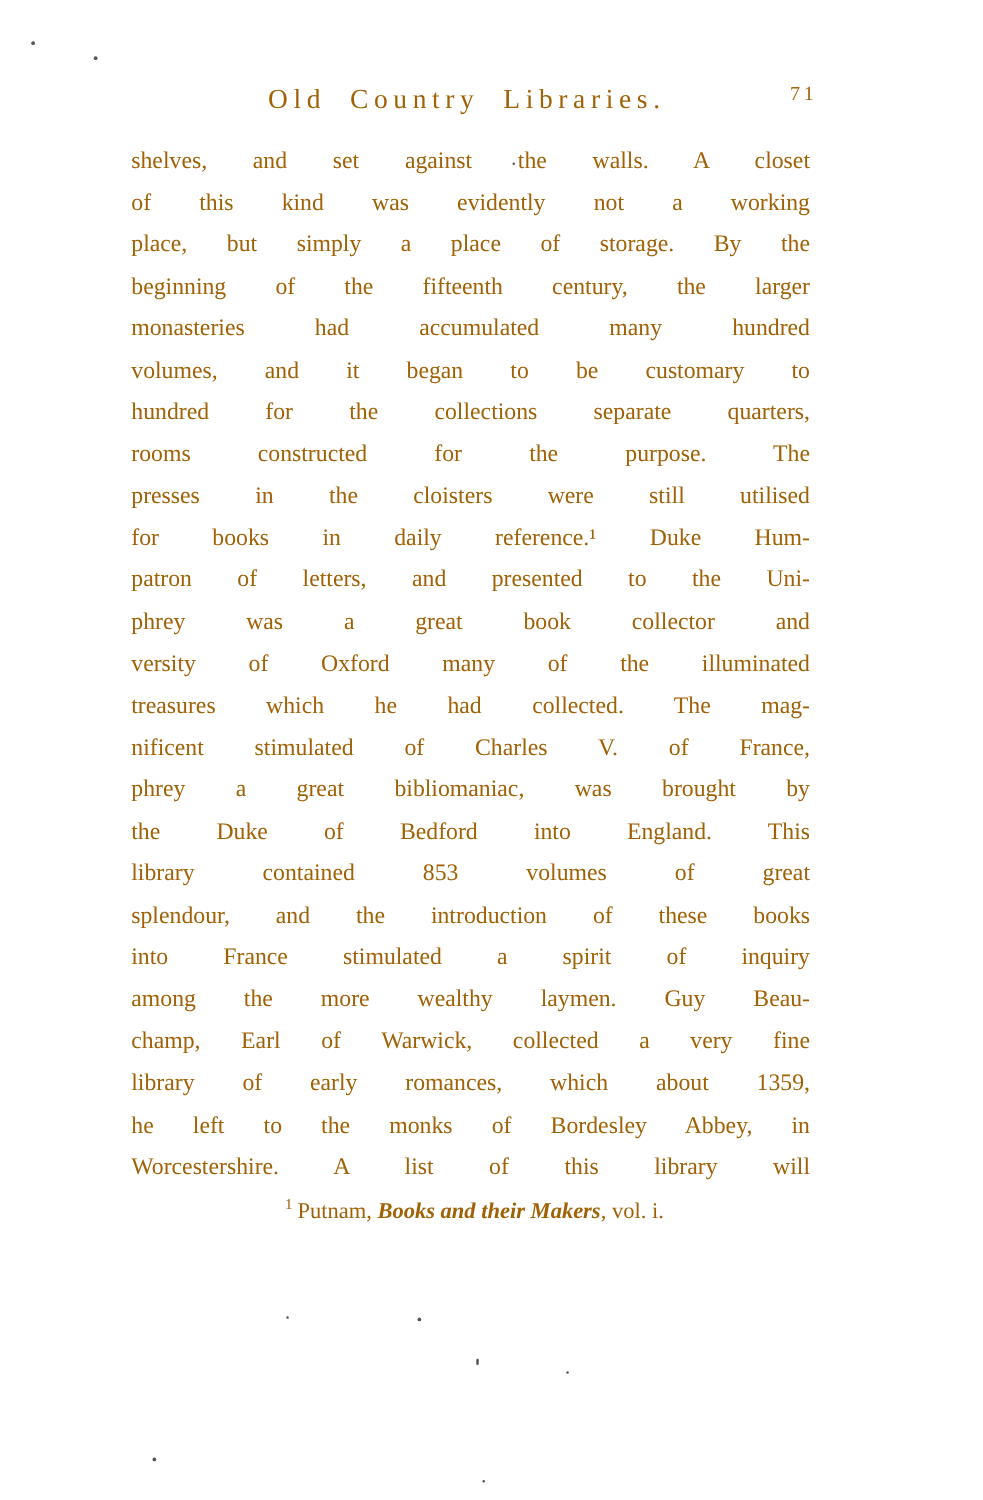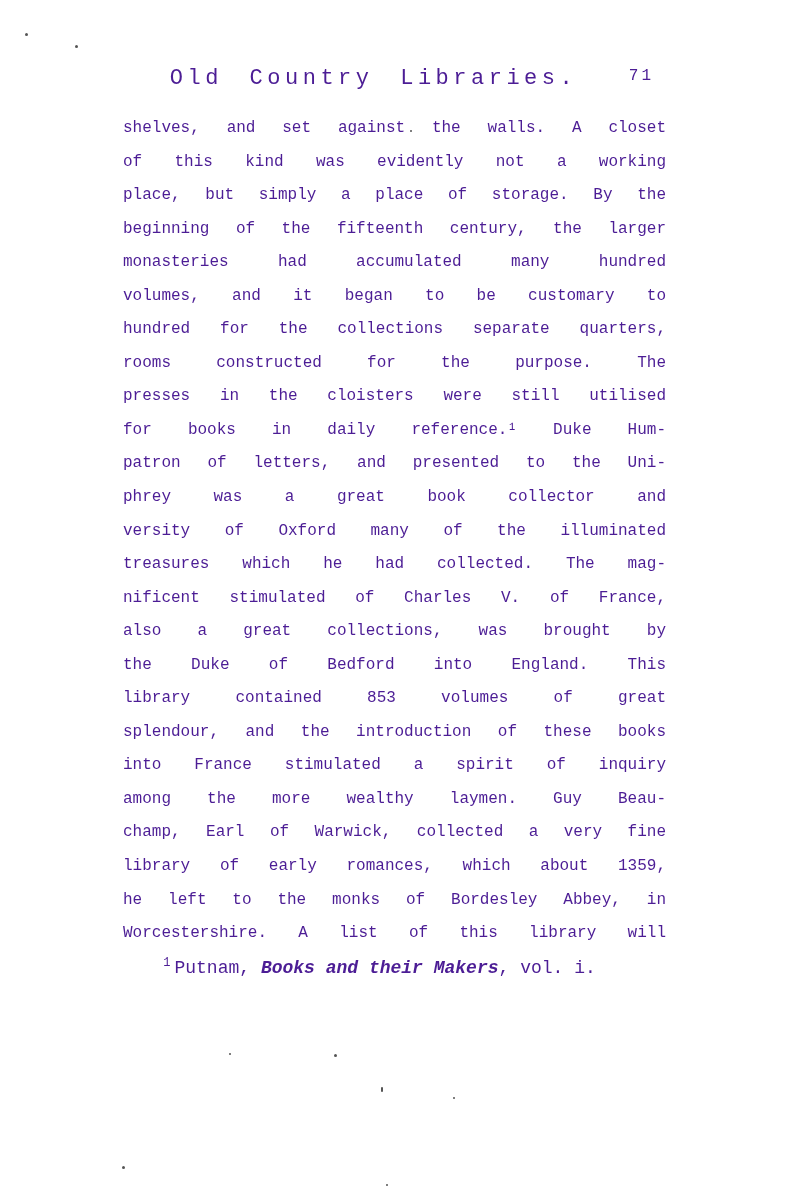--- a/index.html
+++ b/index.html
@@ -1,22 +1,22 @@
 <!DOCTYPE html>
 <html><head>
 <meta charset="utf-8">
 <style>
   html, body { margin: 0; padding: 0; background: #ffffff; }
   .page {
     position: relative;
     width: 786px;
     height: 1200px;
     background: #ffffff;
-    font-family: Liberation Mono, monospace;
-    color: #4c1d95;
+    font-family: Liberation Serif, serif;
+    color: #a16207;
     overflow: hidden;
   }
   .header {
     position: absolute;
     top: 66px;
     left: 117px;
     width: 543px;
     height: 32px;
   }
   .header .title {
@@ -33,23 +33,23 @@
     position: absolute;
     right: 6px;
     top: 1px;
     font-size: 16px;
     letter-spacing: 3px;
     font-variant-numeric: oldstyle-nums;
   }
   .bodytext {
     position: absolute;
     top: 112px;
-    left: 123px;
+    left: 105px;
     width: 543px;
-    font-size: 16px;
+    font-size: 19px;
     line-height: 33.55px;
   }
   .bodytext .line {
     text-align: justify;
     text-align-last: justify;
     text-justify: inter-word;
     height: 33.55px;
     overflow: visible;
   }
   .footnote {
@@ -98,21 +98,21 @@
       <div class="line">volumes, and it began to be customary to</div>
       <div class="line">hundred for the collections separate quarters,</div>
       <div class="line">rooms constructed for the purpose. The</div>
       <div class="line">presses in the cloisters were still utilised</div>
       <div class="line">for books in daily reference.¹ Duke Hum-</div>
       <div class="line">patron of letters, and presented to the Uni-</div>
       <div class="line">phrey was a great book collector and</div>
       <div class="line">versity of Oxford many of the illuminated</div>
       <div class="line">treasures which he had collected. The mag-</div>
       <div class="line">nificent stimulated of Charles V. of France,</div>
-      <div class="line">also a great collections, was brought by</div>
+      <div class="line">phrey a great bibliomaniac, was brought by</div>
       <div class="line">the Duke of Bedford into England. This</div>
       <div class="line">library contained 853 volumes of great</div>
       <div class="line">splendour, and the introduction of these books</div>
       <div class="line">into France stimulated a spirit of inquiry</div>
       <div class="line">among the more wealthy laymen. Guy Beau-</div>
       <div class="line">champ, Earl of Warwick, collected a very fine</div>
       <div class="line">library of early romances, which about 1359,</div>
       <div class="line">he left to the monks of Bordesley Abbey, in</div>
       <div class="line">Worcestershire. A list of this library will</div>
     </div>

